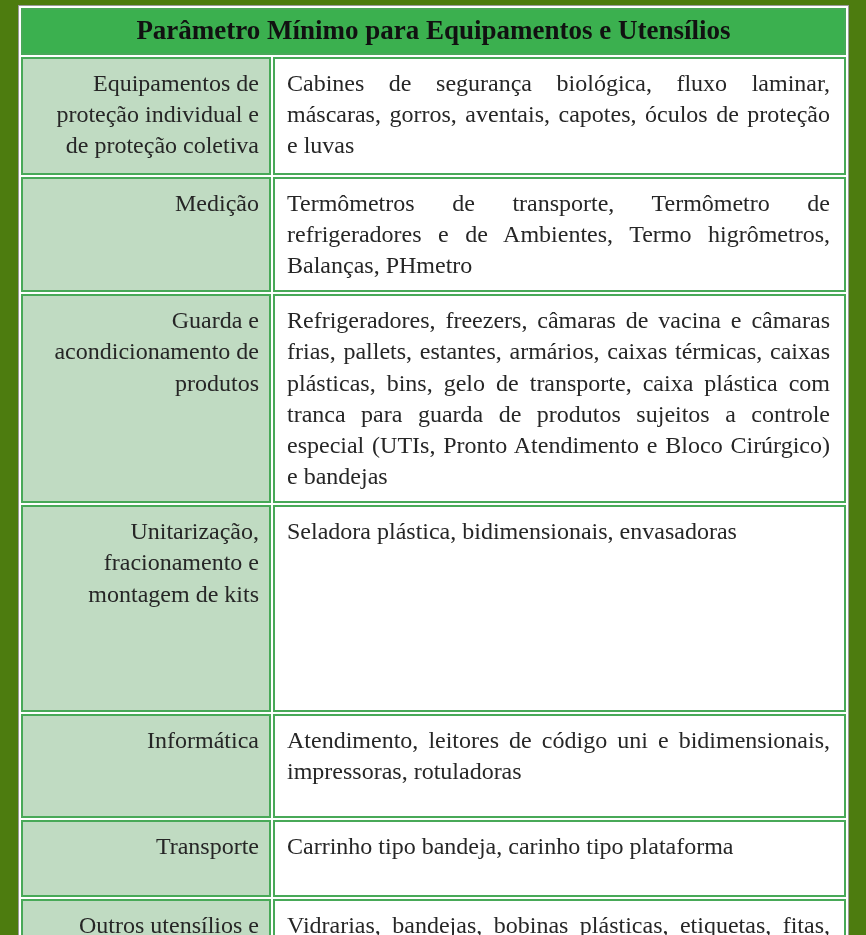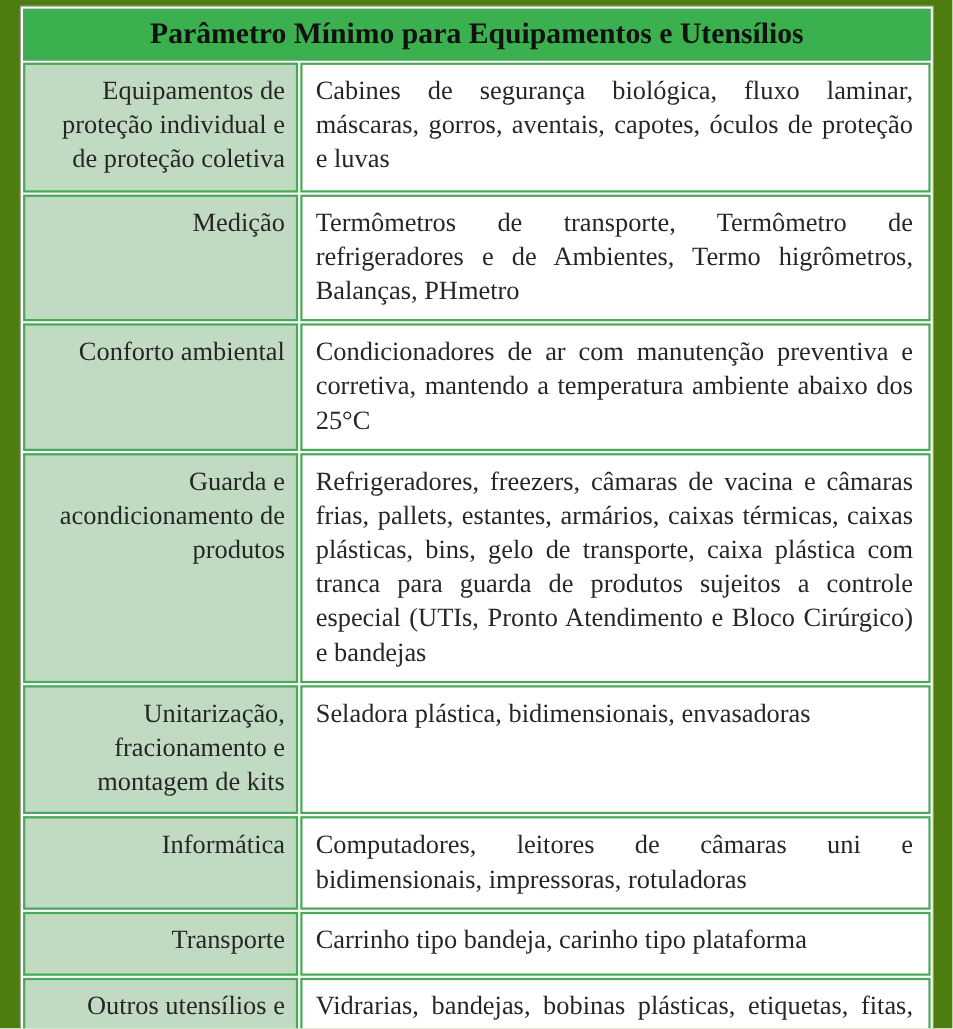--- a/index.html
+++ b/index.html
@@ -100,34 +100,30 @@
       <tbody>
         <tr>
           <td class="cat-cell">Equipamentos de proteção individual e de proteção coletiva</td>
           <td class="items-cell">Cabines de segurança biológica, fluxo laminar, máscaras, gorros, aventais, capotes, óculos de proteção e luvas</td>
         </tr>
         <tr>
           <td class="cat-cell">Medição</td>
           <td class="items-cell">Termômetros de transporte, Termômetro de refrigeradores e de Ambientes, Termo higrômetros, Balanças, PHmetro</td>
         </tr>
         <tr>
-          <td class="cat-cell">Conforto ambiental</td>
-          <td class="items-cell">Condicionadores de ar com manutenção preventiva e corretiva, mantendo a temperatura ambiente abaixo dos 25°C</td>
-        </tr>
-        <tr>
           <td class="cat-cell">Guarda e acondicionamento de produtos</td>
           <td class="items-cell">Refrigeradores, freezers, câmaras de vacina e câmaras frias, pallets, estantes, armários, caixas térmicas, caixas plásticas, bins, gelo de transporte, caixa plástica com tranca para guarda de produtos sujeitos a controle especial (UTIs, Pronto Atendimento e Bloco Cirúrgico) e bandejas</td>
         </tr>
         <tr>
           <td class="cat-cell">Unitarização, fracionamento e montagem de kits</td>
           <td class="items-cell">Seladora plástica, bidimensionais, envasadoras</td>
         </tr>
         <tr>
           <td class="cat-cell">Informática</td>
-          <td class="items-cell">Computadores, leitores de câmaras uni e bidimensionais, impressoras, rotuladoras</td>
+          <td class="items-cell">Atendimento, leitores de código uni e bidimensionais, impressoras, rotuladoras</td>
         </tr>
         <tr>
           <td class="cat-cell">Transporte</td>
           <td class="items-cell">Carrinho tipo bandeja, carinho tipo plataforma</td>
         </tr>
         <tr>
           <td class="cat-cell">Outros utensílios e insumos</td>
           <td class="items-cell">Vidrarias, bandejas, bobinas plásticas, etiquetas, fitas, dentre outros necessários ao serviço</td>
         </tr>
       </tbody>

